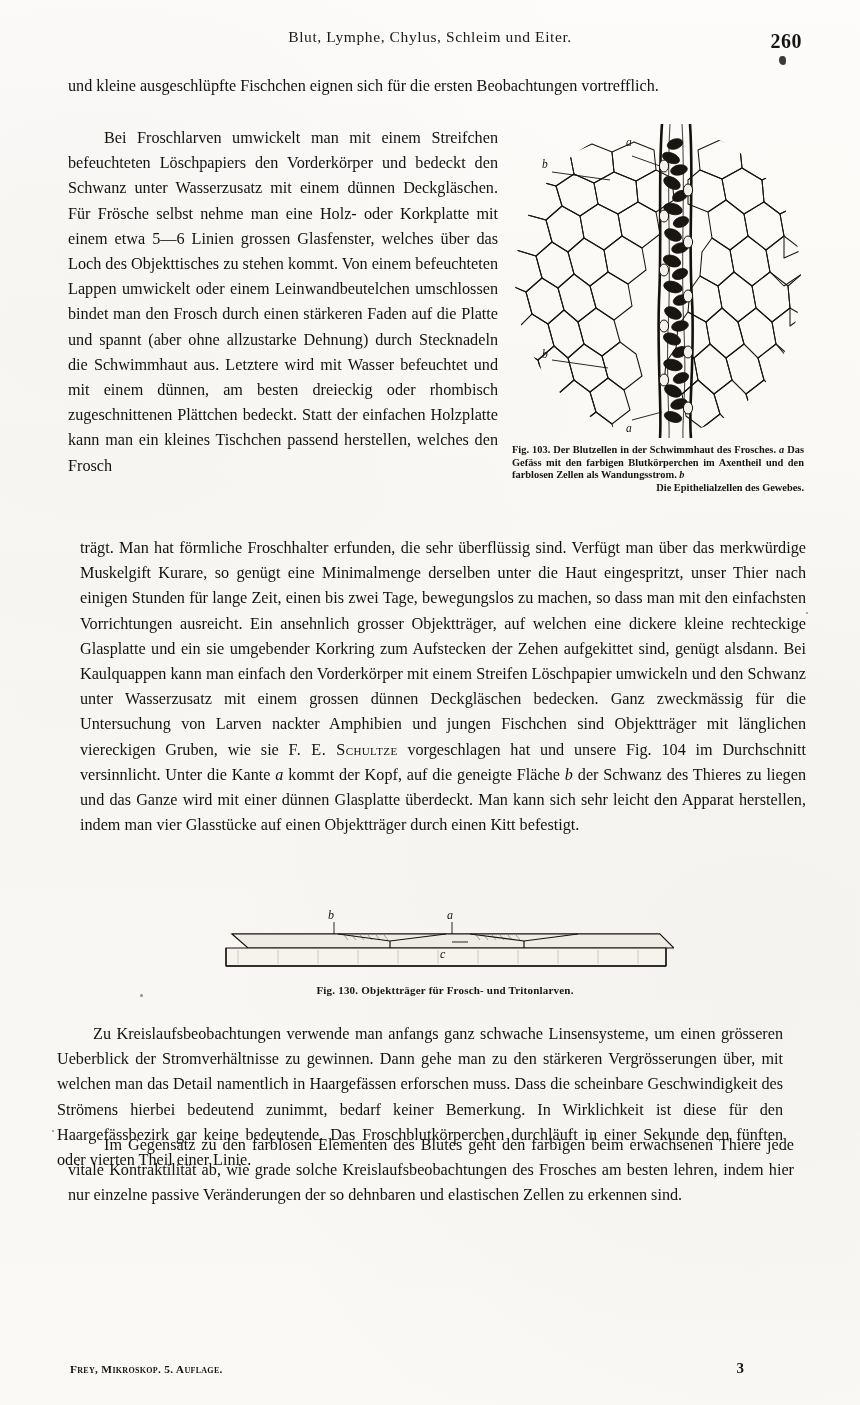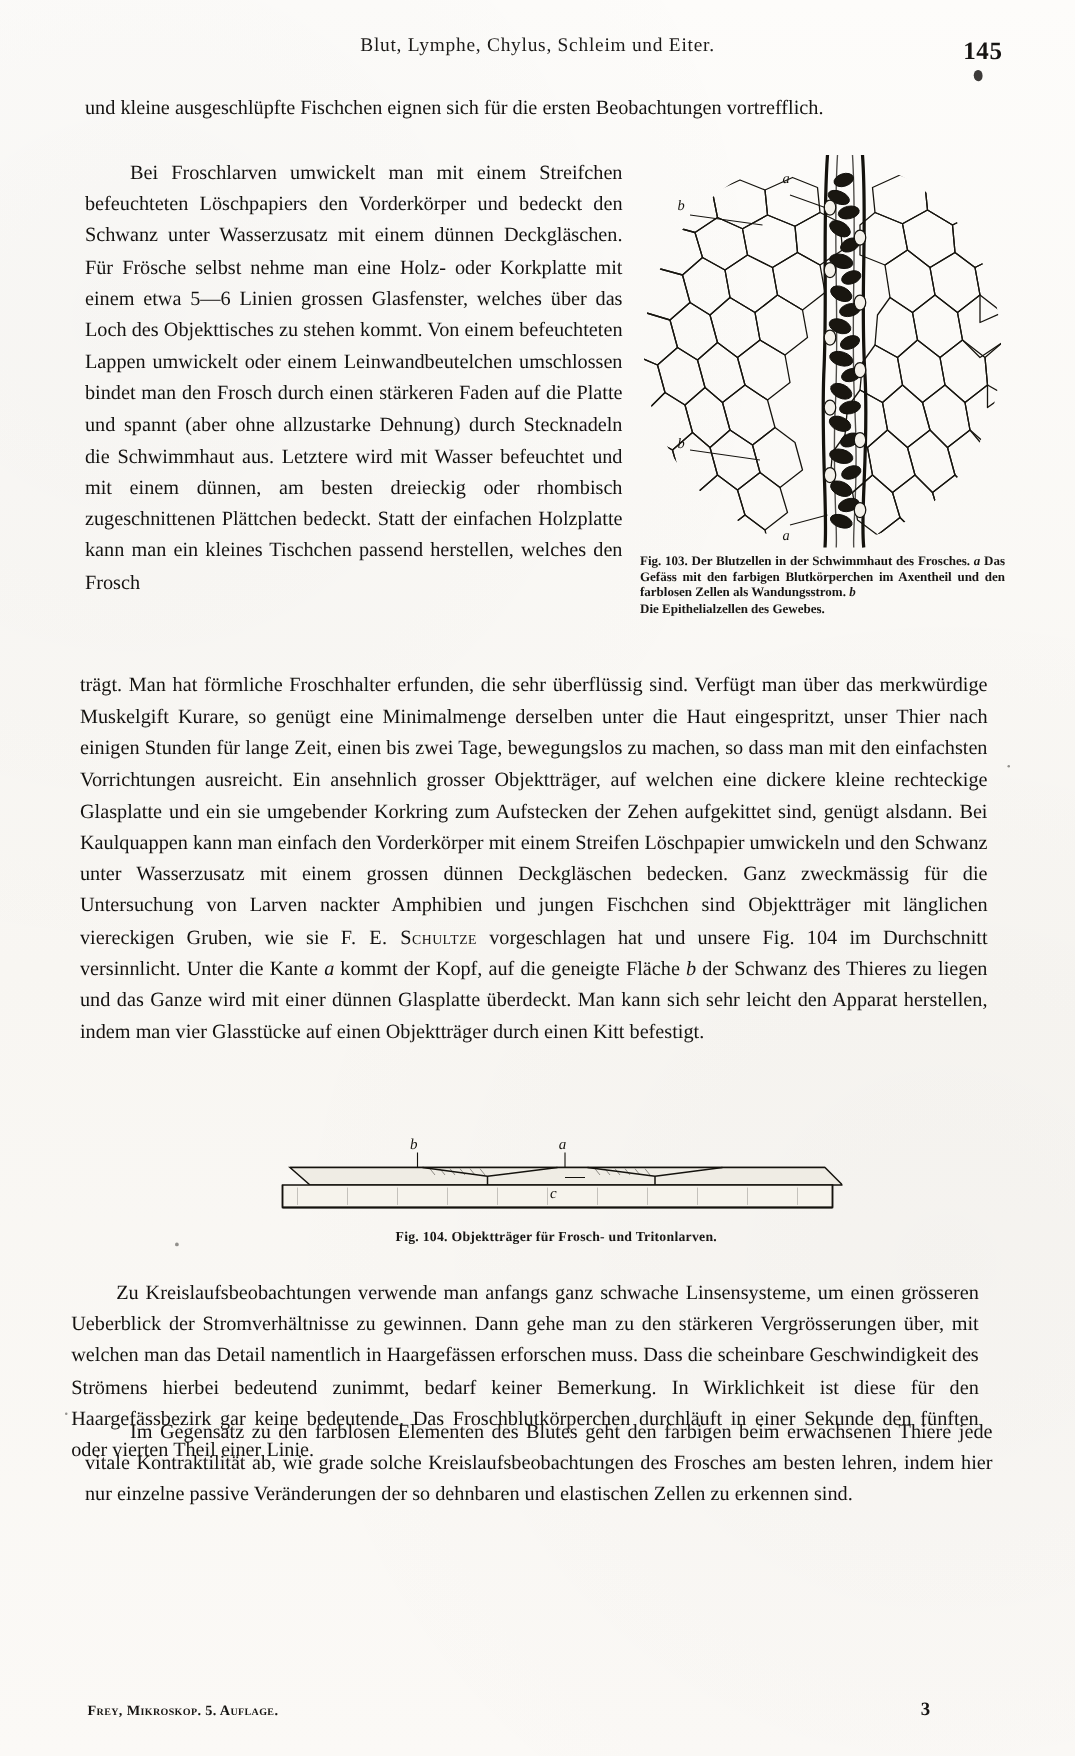--- a/index.html
+++ b/index.html
@@ -72,21 +72,21 @@
     left: 68px;
     width: 726px;
   }
   #para-narrow {
     top: 126px;
     left: 68px;
     width: 430px;
   }
   #para-wide {
     top: 536px;
-    left: 64px;
+    left: 80px;
     width: 726px;
   }
   #para-after-fig {
     top: 1022px;
     left: 57px;
     width: 726px;
   }
   #para-gegensatz {
     top: 1117px;
     left: 68px;
@@ -123,21 +123,21 @@
     left: 512px;
     width: 292px;
     font-size: 10.4px;
     line-height: 12.6px;
     color: #171513;
     text-align: justify;
     font-weight: bold;
   }
   .fig103-caption .last {
     display: block;
-    text-align: left;
+    text-align: right;
   }
   
   .fig104 {
     position: absolute;
     top: 908px;
     left: 218px;
     width: 456px;
     height: 72px;
   }
   .fig104-caption {
@@ -179,21 +179,21 @@
     opacity: 0.5;
   }
 </style>
 </head>
 <body>
 
 <div class="page">
   <div class="paper-tone"></div>
 
   <div class="running-head">Blut, Lymphe, Chylus, Schleim und Eiter.</div>
-  <div class="folio">145</div>
+  <div class="folio">260</div>
   <div class="folio-blot"></div>
 
   <div class="col-text" id="para-intro">und kleine ausgeschlüpfte Fischchen eignen sich für die ersten Beobachtungen vortrefflich.</div>
 
   <div class="col-text indent" id="para-narrow">Bei Froschlarven umwickelt man mit einem Streifchen befeuchteten Löschpapiers den Vorderkörper und bedeckt den Schwanz unter Wasserzusatz mit einem dünnen Deckgläschen. Für Frösche selbst nehme man eine Holz- oder Korkplatte mit einem etwa 5—6 Linien grossen Glasfenster, welches über das Loch des Objekttisches zu stehen kommt. Von einem befeuchteten Lappen umwickelt oder einem Leinwandbeutelchen umschlossen bindet man den Frosch durch einen stärkeren Faden auf die Platte und spannt (aber ohne allzustarke Dehnung) durch Stecknadeln die Schwimmhaut aus. Letztere wird mit Wasser befeuchtet und mit einem dünnen, am besten dreieckig oder rhombisch zugeschnittenen Plättchen bedeckt. Statt der einfachen Holzplatte kann man ein kleines Tischchen passend herstellen, welches den Frosch</div>
 
   <div class="fig103">
     <svg width="292" height="320" viewBox="0 0 292 320" xmlns="http://www.w3.org/2000/svg">
       <defs>
         <clipPath id="cellClip">
@@ -406,21 +406,21 @@
       </g>
       <g font-family="Liberation Serif, serif" font-style="italic" font-size="12" fill="#14120d">
         <text x="110" y="11">b</text>
         <text x="229" y="11">a</text>
         <text x="222" y="50">c</text>
       </g>
     </svg>
   </div>
 
   <div class="fig104-caption">
-    <span>Fig. 104.</span>
+    <span>Fig. 130.</span>
     <span>Objektträger für Frosch- und Tritonlarven.</span>
   </div>
 
   <div class="col-text indent" id="para-after-fig">Zu Kreislaufsbeobachtungen verwende man anfangs ganz schwache Linsensysteme, um einen grösseren Ueberblick der Stromverhältnisse zu gewinnen. Dann gehe man zu den stärkeren Vergrösserungen über, mit welchen man das Detail namentlich in Haargefässen erforschen muss. Dass die scheinbare Geschwindigkeit des Strömens hierbei bedeutend zunimmt, bedarf keiner Bemerkung. In Wirklichkeit ist diese für den Haargefässbezirk gar keine bedeutende. Das Froschblutkörperchen durchläuft in einer Sekunde den fünften oder vierten Theil einer Linie.</div>
   <div class="col-text indent" id="para-gegensatz">Im Gegensatz zu den farblosen Elementen des Blutes geht den farbigen beim erwachsenen Thiere jede vitale Kontraktilität ab, wie grade solche Kreislaufsbeobachtungen des Frosches am besten lehren, indem hier nur einzelne passive Veränderungen der so dehnbaren und elastischen Zellen zu erkennen sind.</div>
 
   <div class="footer-left">
     <span class="sc">Frey, Mikroskop. 5. Auflage.</span>
   </div>
   <div class="footer-right">3</div>

